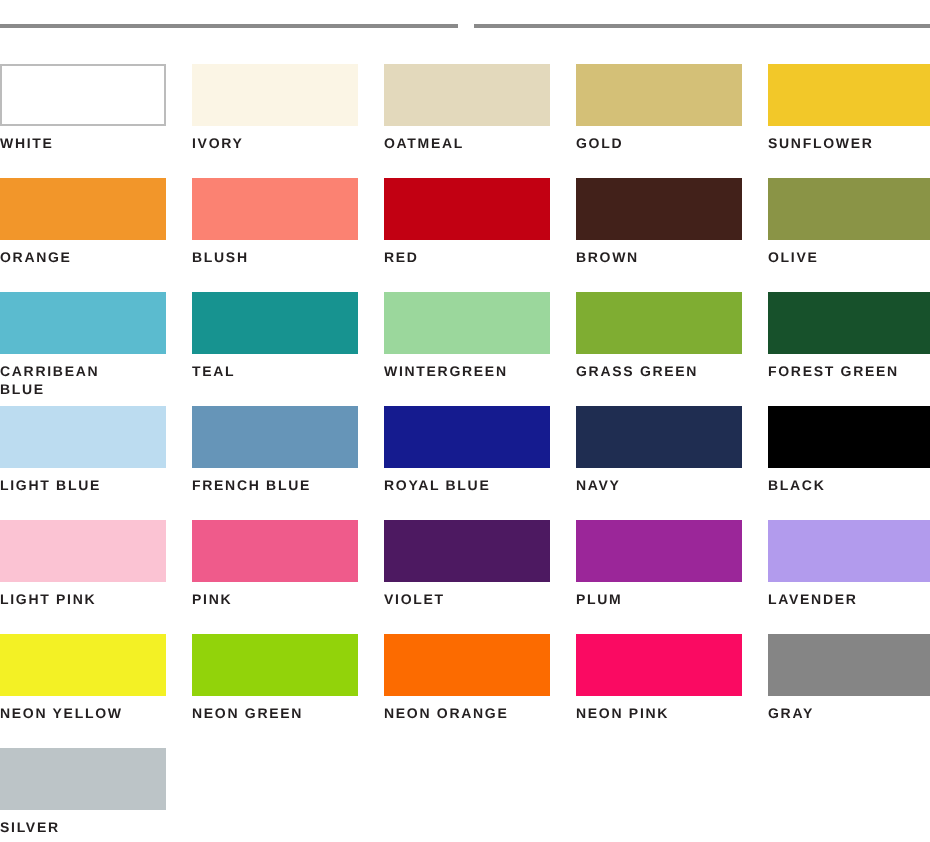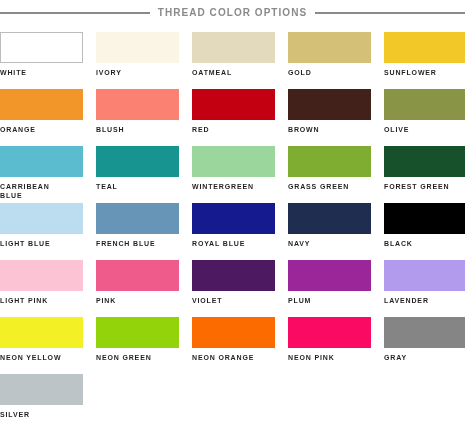--- a/index.html
+++ b/index.html
@@ -86,21 +86,20 @@
     white-space: pre-line;
   }
 </style>
 </head>
 <body>
 
 <div class="sheet">
 
   <div class="header">
     <div class="rule rule-left"></div>
-    <div class="header-title">THREAD COLOR OPTIONS</div>
     <div class="rule rule-right"></div>
   </div>
 
   <div class="grid">
       <div class="row">
         <div class="cell">
           <div class="swatch bordered" style="background: rgb(255, 255, 255); border-color: rgb(188, 188, 188);"></div>
           <div class="swatch-label" style="color: rgb(35, 31, 32);">WHITE</div>
         </div>
         <div class="cell">

